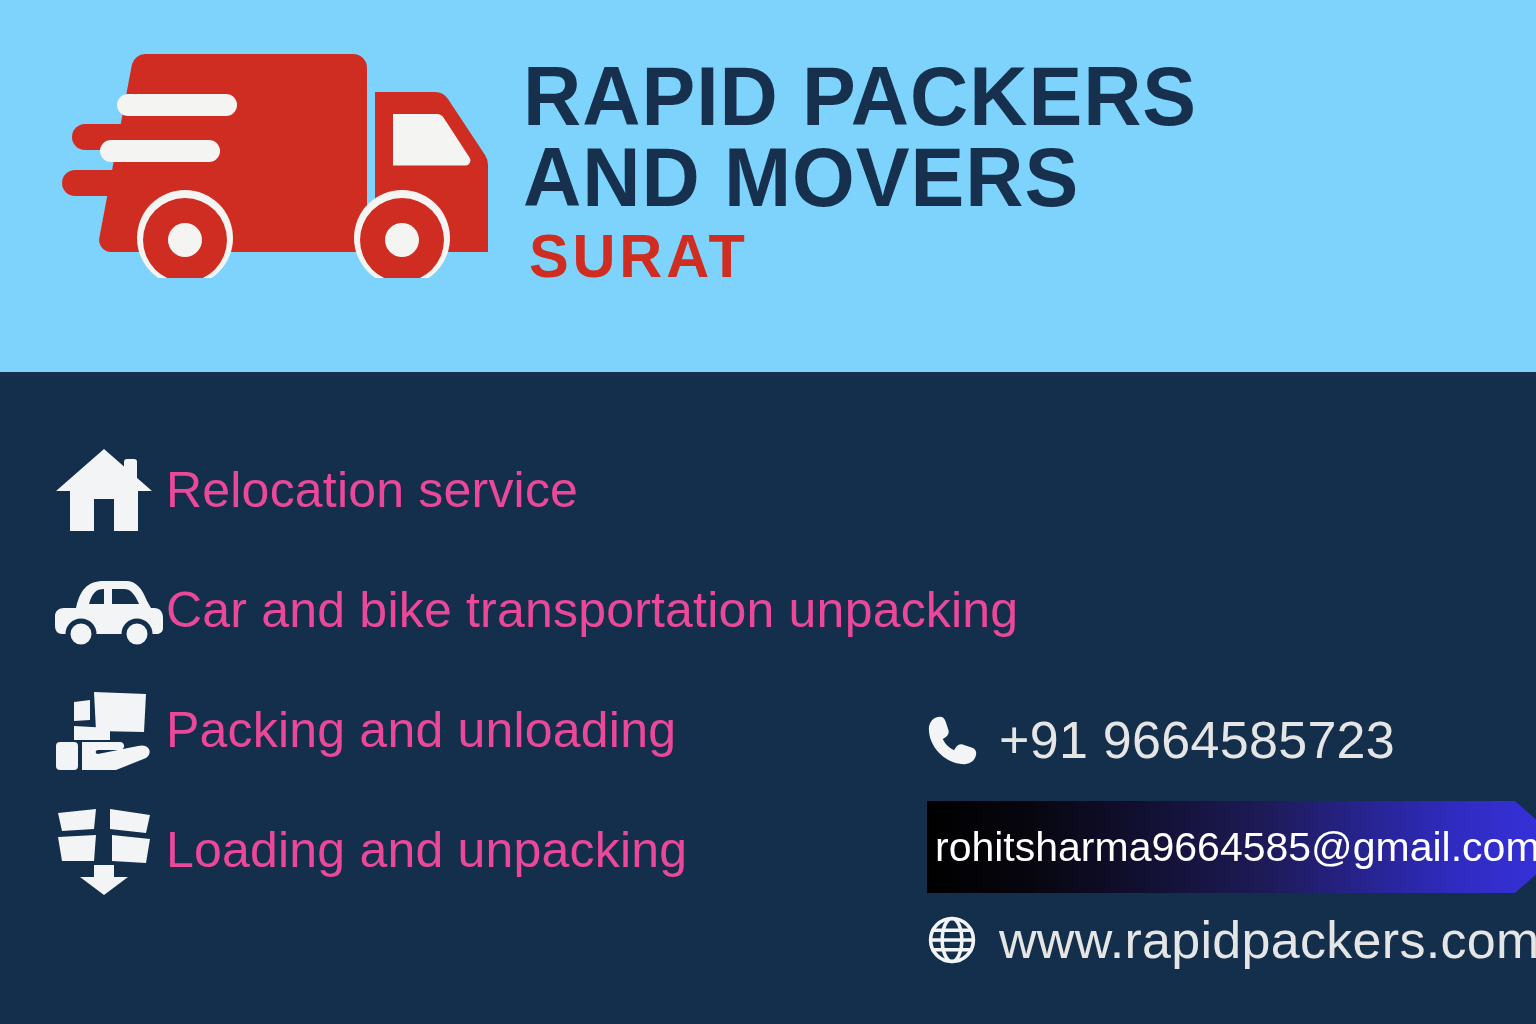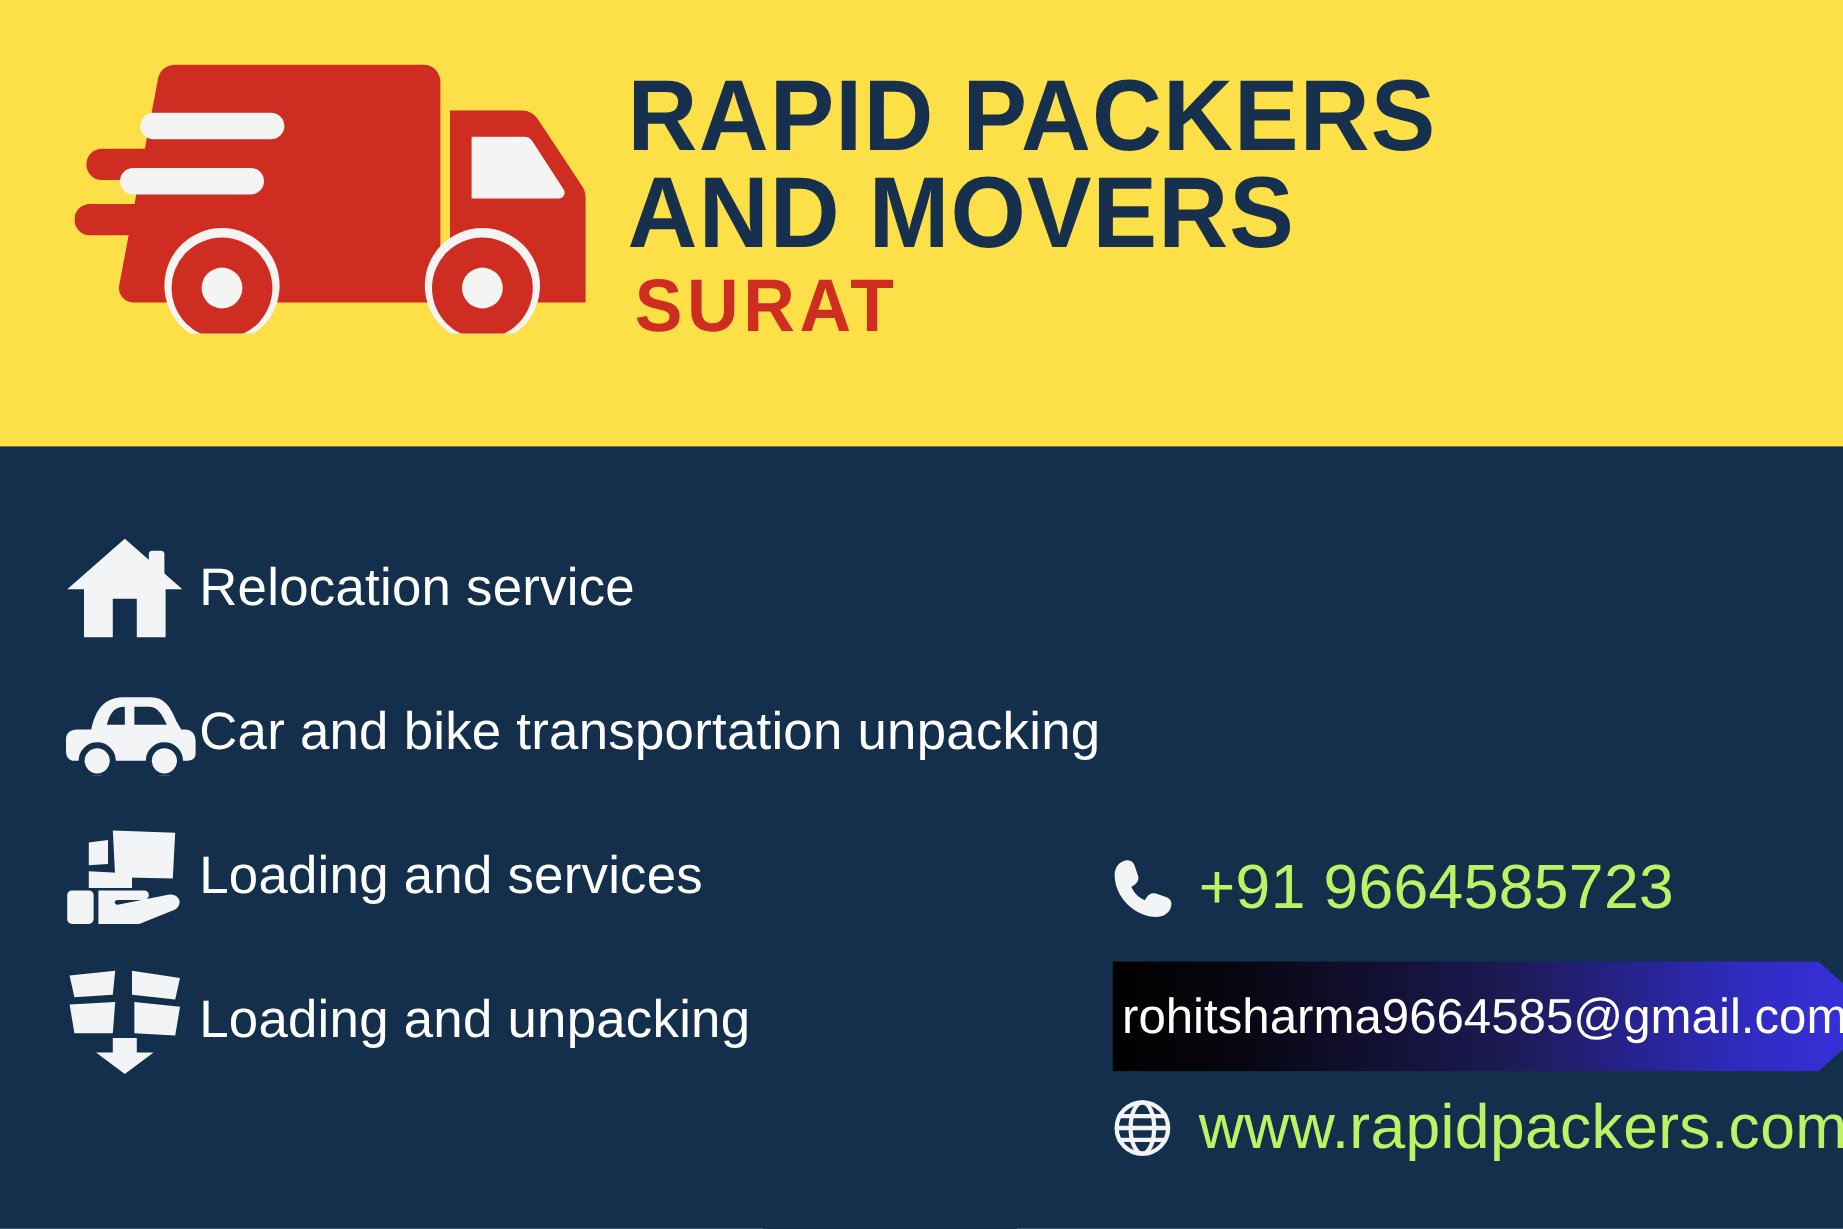--- a/index.html
+++ b/index.html
@@ -17,21 +17,21 @@
     overflow: hidden;
     background: #142f4b;
   }
 
   
   #header {
     position: absolute;
     left: 0; top: 0;
     width: 1536px;
     height: 376px;
-    background: #fde047;
+    background: #7dd3fc;
     box-sizing: border-box;
   }
   #header-rule {
     position: absolute;
     left: 0; top: 372px;
     width: 1536px; height: 4px;
     background: #16304d;
   }
 
   #truck-logo {
@@ -89,22 +89,22 @@
   }
   .service-icon {
     width: 112px;
     min-width: 112px;
     height: 86px;
     display: flex;
     align-items: center;
     justify-content: flex-start;
   }
   .service-label {
-    font-size: 44px;
-    color: #ffffff;
+    font-size: 50px;
+    color: #ec4899;
     letter-spacing: 0.2px;
     white-space: nowrap;
     font-weight: normal;
   }
 
   
   #contact {
     position: absolute;
     left: 927px;
     top: 690px;
@@ -117,21 +117,21 @@
   }
   .contact-icon {
     width: 72px;
     min-width: 72px;
     display: flex;
     align-items: center;
     justify-content: flex-start;
   }
   .contact-text {
     font-size: 52px;
-    color: #bef264;
+    color: #e5e5e5;
     white-space: nowrap;
     letter-spacing: 0.3px;
   }
 
   
   #email-badge {
     position: absolute;
     left: 927px;
     top: 801px;
     width: 640px;
@@ -229,21 +229,21 @@
           <svg viewBox="0 0 104 84" width="104" height="84" aria-hidden="true">
             <g fill="#f2f4f6">
               <path d="M40 4 L92 6 L90 44 L42 43 Z"></path>
               <path d="M20 14 L36 12 L36 32 L20 33 Z"></path>
               <path d="M20 38 L56 40 L56 52 L20 52 Z"></path>
               <rect x="2" y="54" width="22" height="28" rx="4"></rect>
               <path d="M28 54 L66 54 C71 54 72 61 66 62 L44 62 C41 62 41 66 44 66 L84 58 C94 55 100 64 92 70 L62 82 L28 82 Z"></path>
             </g>
           </svg>
         </span>
-        <span class="service-label">Loading and services</span>
+        <span class="service-label">Packing and unloading</span>
       </div>
 
       <div class="service-row">
         <span class="service-icon">
           <svg viewBox="0 0 104 90" width="104" height="90" aria-hidden="true">
             <g fill="#f2f4f6">
               <path d="M4 8 L42 4 L40 24 L8 26 Z"></path>
               <path d="M56 4 L96 10 L92 28 L56 24 Z"></path>
               <path d="M4 32 L42 30 L40 56 L8 56 Z"></path>
               <path d="M58 30 L96 34 L92 58 L58 56 Z"></path>

